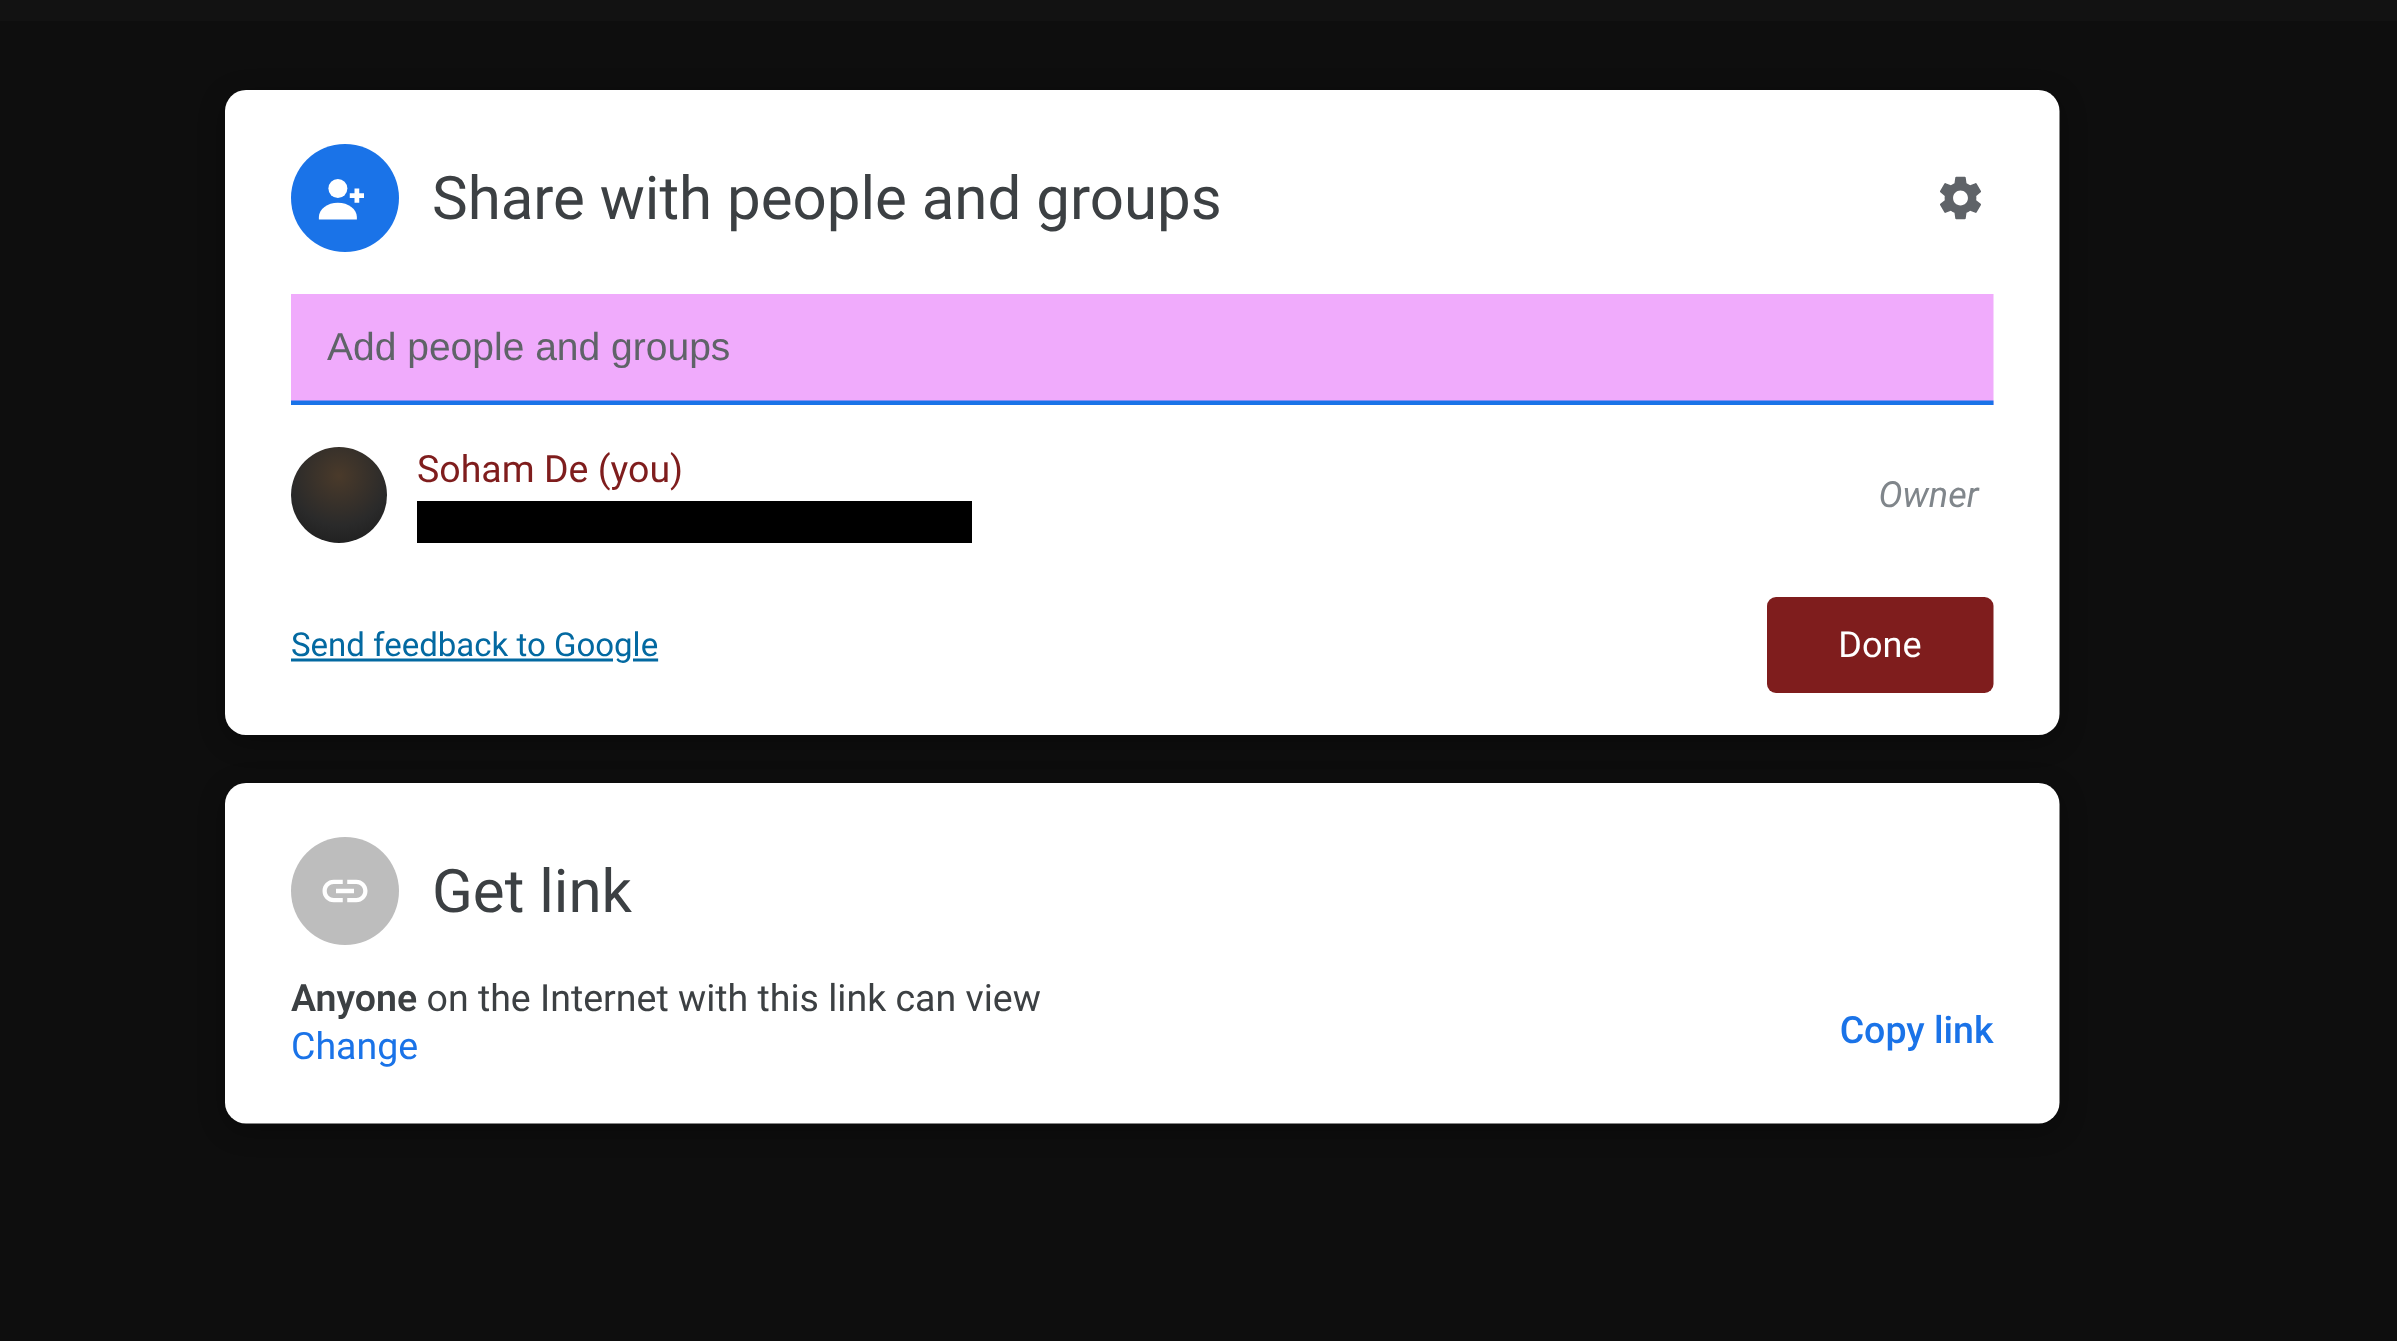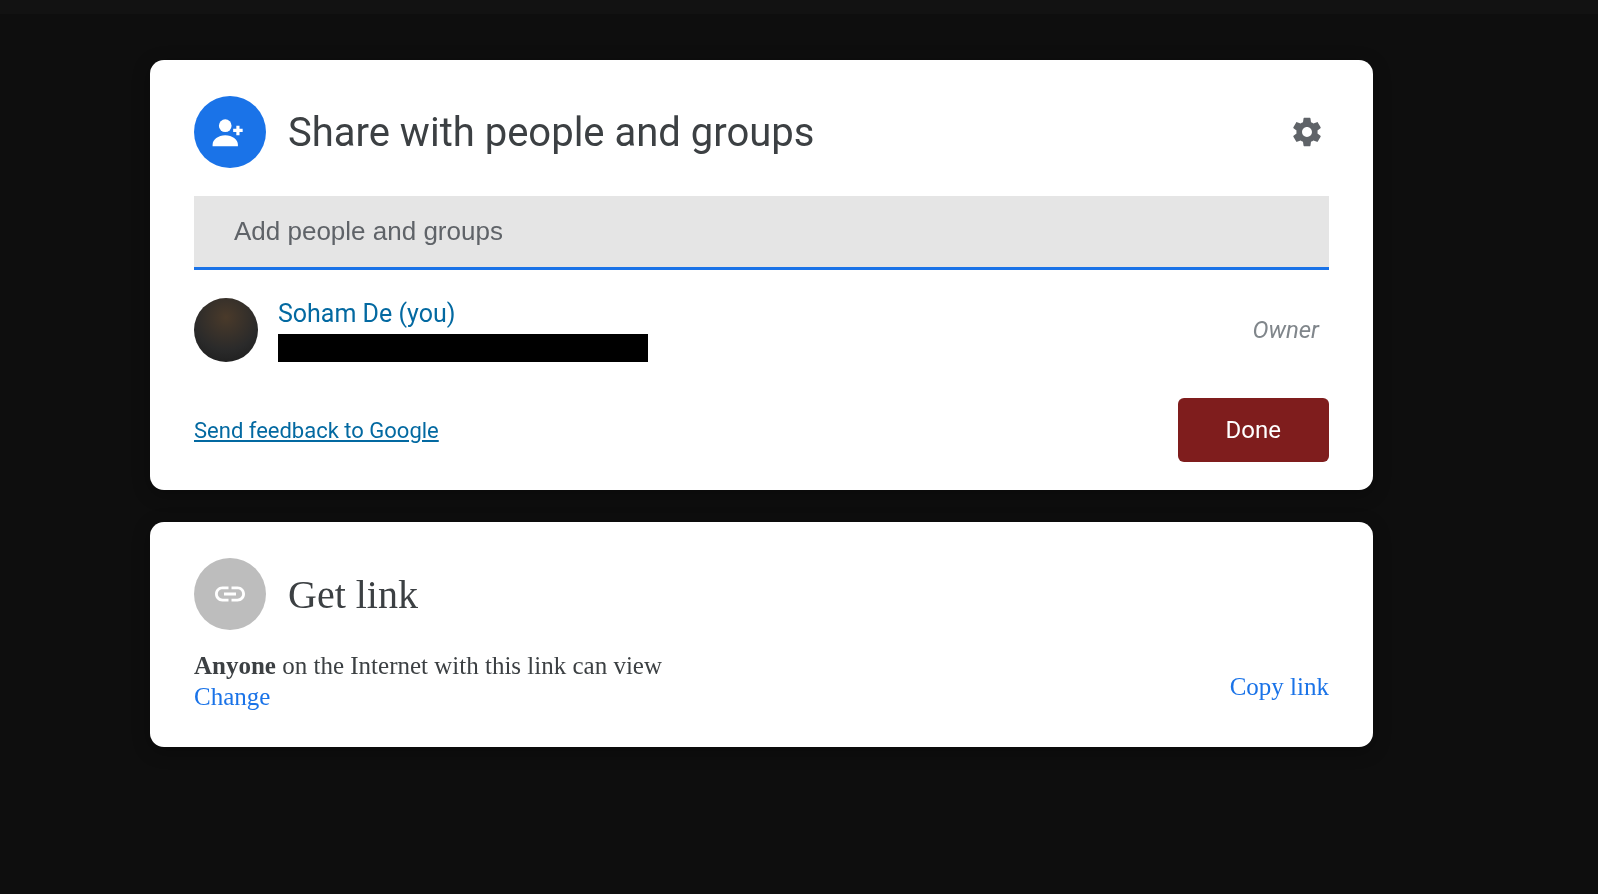--- a/index.html
+++ b/index.html
@@ -64,23 +64,23 @@
       width: 44px;
       height: 44px;
       display: flex;
       align-items: center;
       justify-content: center;
       cursor: pointer;
       border-radius: 50%;
       flex-shrink: 0;
     }
     .input-wrap {
-      background: #e5e5e5;
+      background: #f0abfc;
       border-bottom: 3px solid #1a73e8;
-      padding: 20px 40px;
+      padding: 20px 24px;
       margin-bottom: 28px;
     }
     .input-wrap input {
       width: 100%;
       border: none;
       background: transparent;
       font-size: 26px;
       color: #3c4043;
       outline: none;
     }
@@ -94,21 +94,21 @@
     .avatar {
       width: 64px;
       height: 64px;
       border-radius: 50%;
       background: radial-gradient(circle at 50% 30%, #4a3a2a 0%, #2a2a2a 60%, #1a1a1a 100%);
       flex-shrink: 0;
     }
     .person-info { flex: 1; }
     .person-name {
       font-size: 25px;
-      color: #0369a1;
+      color: #7f1d1d;
       margin-bottom: 6px;
     }
     .redacted {
       width: 370px;
       height: 28px;
       background: #000;
     }
     .role {
       font-size: 24px;
       color: #80868b;
@@ -129,21 +129,21 @@
     .done-btn {
       background: #7f1d1d;
       color: #fff;
       border: none;
       font-size: 24px;
       padding: 18px 48px;
       border-radius: 6px;
       cursor: pointer;
       font-family: inherit;
     }
-    .link-card { padding: 36px 44px 36px 44px; font-family: Liberation Serif, serif; }
+    .link-card { padding: 36px 44px 36px 44px; }
     .link-header { margin-bottom: 22px; }
     .link-body {
       display: flex;
       align-items: center;
       justify-content: space-between;
       gap: 20px;
     }
     .link-desc { font-size: 25px; color: #3c4043; }
     .link-desc .bold { font-weight: 600; }
     .change-link {

